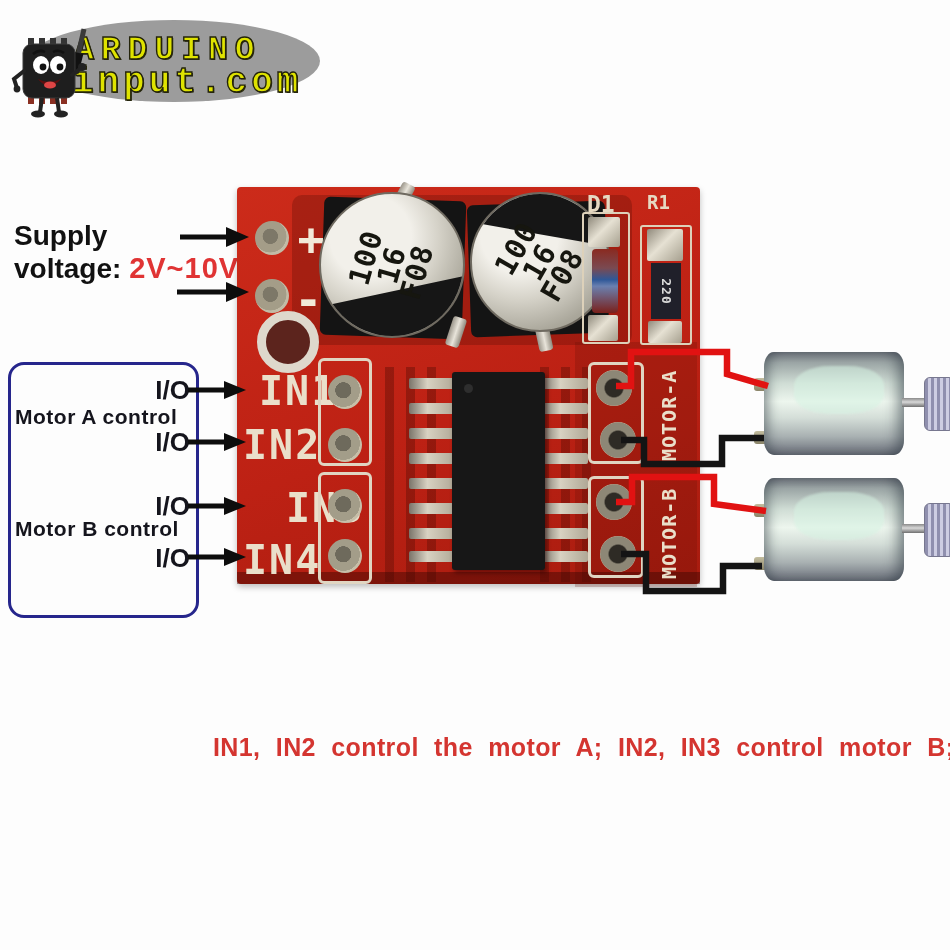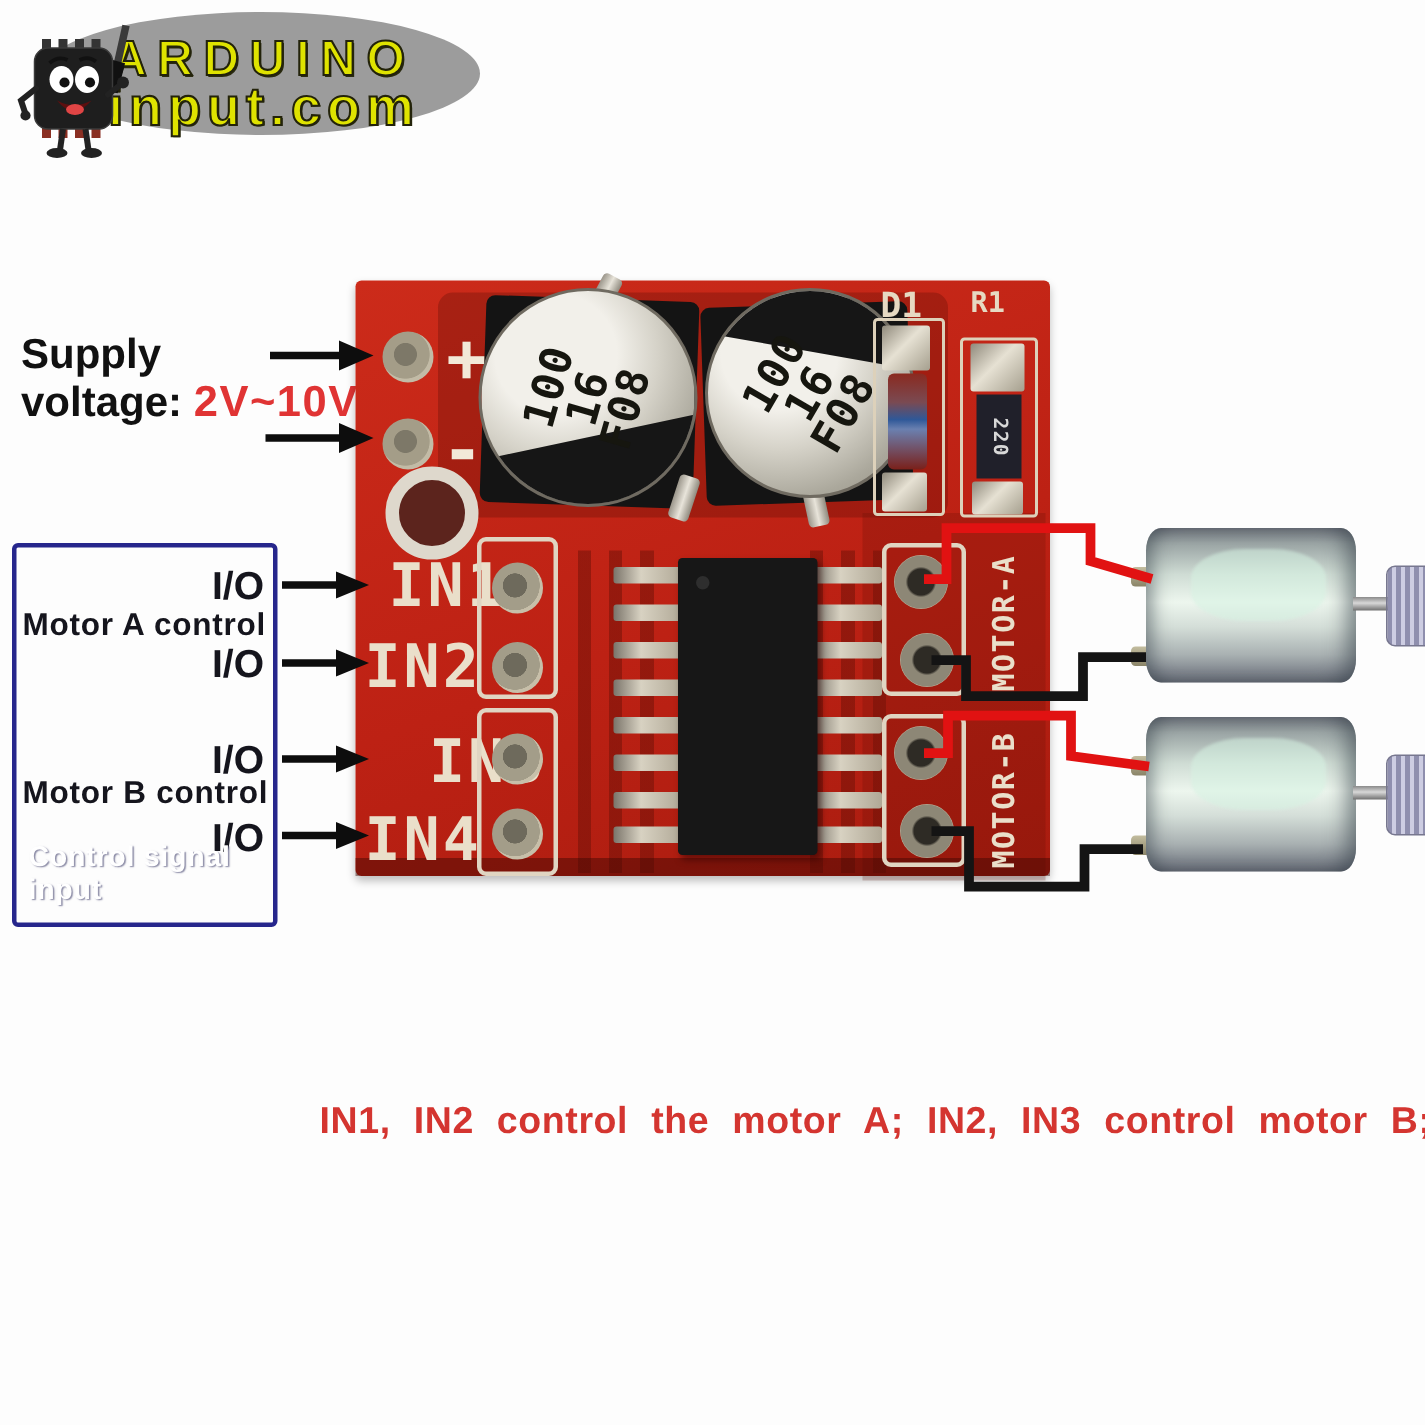--- a/index.html
+++ b/index.html
@@ -1,36 +1,36 @@
 <!DOCTYPE html>
 <html><head>
 <meta charset="utf-8">
 <style>
   html,body{margin:0;padding:0;background:#ffffff;}
   .stage{position:relative;width:950px;height:950px;background:#fdfdfd;overflow:hidden;
          font-family:"Liberation Sans",sans-serif;}
 
   
-  .logo{position:absolute;left:0;top:0;width:340px;height:120px;}
+  .logo{position:absolute;left:0;top:12px;width:340px;height:120px;font-family:Liberation Mono, monospace;}
   .logo-ellipse{position:absolute;left:28px;top:8px;width:292px;height:82px;border-radius:50%;
                 background:#9c9c9c;}
   .brand{position:absolute;font-weight:900;color:#dfe300;-webkit-text-stroke:1.4px #23230a;
          text-shadow:1px 1px 0 #2a2a10;}
   .brand1{left:74px;top:20px;font-size:33px;letter-spacing:7px;}
   .brand2{left:72px;top:50px;font-size:36px;letter-spacing:4px;}
   .mascot{position:absolute;left:8px;top:10px;}
 
   
   .supply-text{position:absolute;left:14px;top:220px;font-size:28px;font-weight:700;color:#111;
                line-height:32px;}
   .supply-range{color:#e03434;font-size:29px;letter-spacing:1px;}
 
   
-  .ctrl-box{position:absolute;left:8px;top:362px;width:177px;height:256px;box-sizing:border-box;
-            border:3px solid #26268c;border-radius:4px;
+  .ctrl-box{position:absolute;left:8px;top:362px;width:191px;height:256px;box-sizing:border-box;
+            border:3px solid #26268c;border-radius:16px;
             background:linear-gradient(145deg,#b0b3f1 0%,#9ungfa 0%,#989be2 55%,#8a8dd8 100%);}
   .ctrl-io{position:absolute;right:6px;font-size:26px;font-weight:800;color:#15151d;}
   .ctrl-io.io1{top:10px;} .ctrl-io.io2{top:62px;} .ctrl-io.io3{top:126px;} .ctrl-io.io4{top:178px;}
   .ctrl-motor{position:absolute;left:4px;font-size:21px;font-weight:800;color:#15151d;letter-spacing:.5px;}
   .ctrl-motor.ma{top:40px;} .ctrl-motor.mb{top:152px;}
   .ctrl-footer{position:absolute;left:8px;bottom:10px;font-size:19px;font-weight:800;color:#ffffff;
                text-shadow:1px 1px 1px rgba(40,40,90,.55);letter-spacing:.5px;}
 
   
   .pcb{position:absolute;left:237px;top:187px;width:463px;height:397px;z-index:2;
@@ -190,21 +190,20 @@
     <span class="supply-range">2V~10V</span>
   </div>
 
   <div class="ctrl-box">
     <span class="ctrl-io io1">I/O</span>
     <span class="ctrl-io io2">I/O</span>
     <span class="ctrl-io io3">I/O</span>
     <span class="ctrl-io io4">I/O</span>
     <span class="ctrl-motor mb">Motor B control</span>
     <span class="ctrl-motor ma">Motor A control</span>
-    <span class="ctrl-footer">Control signal input</span>
   </div>
 
   <div class="pcb">
     <div class="pour-top"></div>
     <div class="pour-right"></div>
     <div class="traces tl"></div>
     <div class="traces tr"></div>
     <div class="edge-bottom"></div>
 
     <div class="supply-pad pad-plus"></div>

